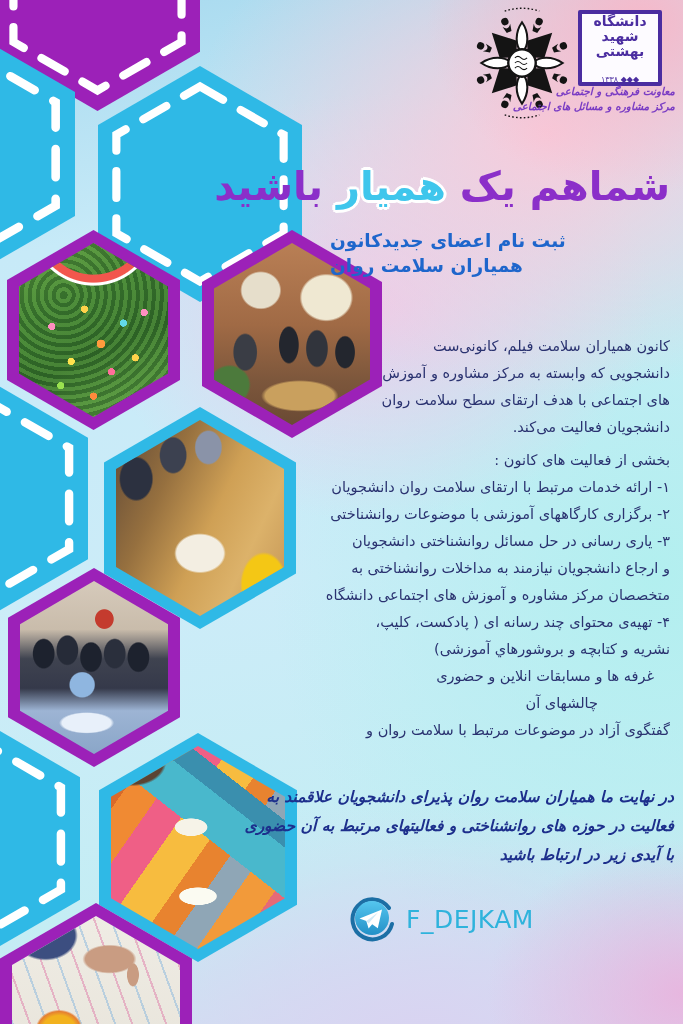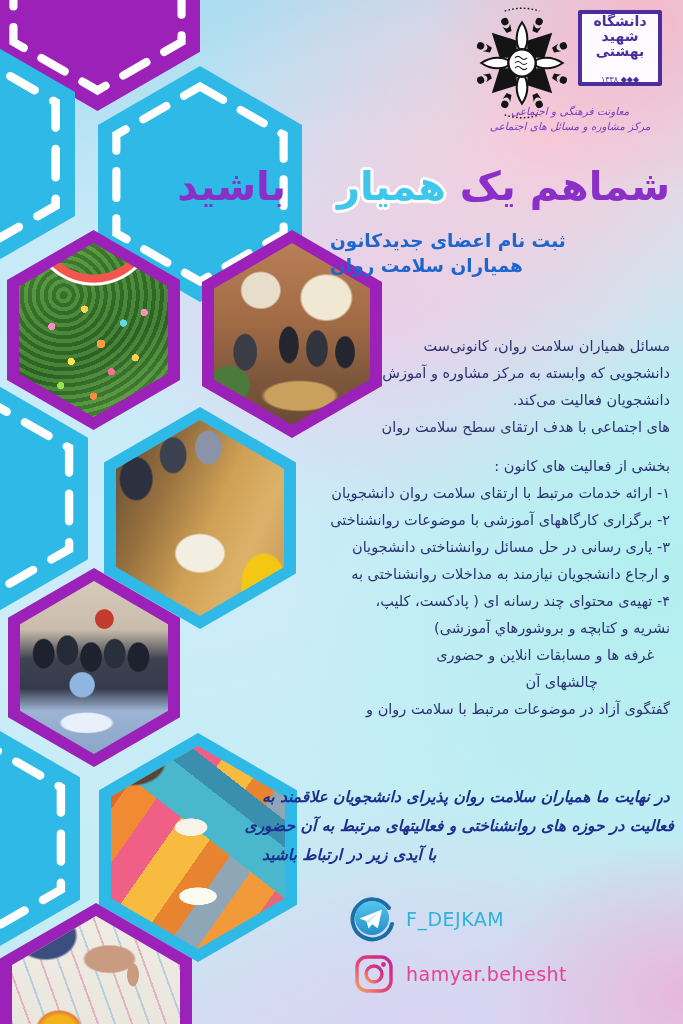--- a/index.html
+++ b/index.html
@@ -91,59 +91,58 @@
   .emblem{position:absolute;left:470px;top:6px;width:104px;height:114px;z-index:3;}
   .sbu{
     position:absolute;left:578px;top:10px;width:76px;height:68px;z-index:3;
     background:#fdfbff;border:4px solid #4b2da0;border-radius:2px;
     display:flex;flex-direction:column;align-items:center;justify-content:space-between;
     color:#4b2da0;text-align:center;
   }
   .sbu .cal{font-weight:bold;font-size:14px;line-height:15px;letter-spacing:-1px;}
   .sbu .yr{font-size:8px;margin-top:16px;letter-spacing:1px;}
   .hdr-cap{
-    position:absolute;right:8px;top:104px;width:210px;z-index:3;
-    text-align:center;color:#7a3cc4;font-size:10.5px;font-weight:normal;line-height:15px;
+    position:absolute;right:8px;top:84px;width:210px;z-index:3;
+    color:#7a3cc4;font-size:10.5px;font-weight:bold;line-height:15px;
     font-style:italic;
   }
   
   .title{
     position:absolute;left:330px;top:158px;width:340px;z-index:3;
     direction:rtl;text-align:center;font-size:40px;font-weight:bold;
     color:#8b2fc9;letter-spacing:-1px;white-space:nowrap;line-height:56px;
   }
   .title .hl{
     color:#3fc6ec;
     text-shadow:-2px -2px 0 #fff,2px -2px 0 #fff,-2px 2px 0 #fff,2px 2px 0 #fff,-3px 0 0 #fff,3px 0 0 #fff,0 -3px 0 #fff,0 3px 0 #fff;
-    margin-left:37px;
   }
   .subtitle{
     position:absolute;left:330px;top:228px;width:330px;z-index:3;
     direction:rtl;text-align:left;color:#1e66cc;font-weight:bold;
     font-size:18.5px;line-height:25px;
   }
   
   .bodytext{
     position:absolute;left:352px;top:333px;width:318px;z-index:3;
     direction:rtl;text-align:right;color:#2a3270;font-size:14.5px;line-height:27px;
   }
   .bodytext .ln{white-space:nowrap;}
-  .bodytext .sect{margin-top:12px;}
+  .bodytext .sect{margin-top:6px;}
   .bodytext .ind1{padding-left:0;padding-right:16px;}
   .bodytext .ind2{padding-right:72px;}
   .bodytext .ind3{padding-right:38px;}
   .closing{
     position:absolute;left:262px;top:783px;width:412px;z-index:3;
-    direction:rtl;text-align:left;color:#1d2f8c;font-size:15.5px;line-height:29px;
+    direction:rtl;text-align:right;color:#1d2f8c;font-size:15.5px;line-height:29px;
     font-weight:bold;font-style:italic;
   }
   .closing .ln{white-space:nowrap;}
   
   .contact{position:absolute;z-index:3;display:flex;align-items:center;gap:10px;}
-  .contact .handle{font-size:19px;letter-spacing:.5px;}
+  .contact .handle{font-size:25px;letter-spacing:.5px;}
   .tg-row{left:348px;top:895px;}
   .tg-row .handle{color:#2fb3dc;}
   .ig-row{left:352px;top:952px;}
   .ig-row .handle{color:#e8428f;}
 </style>
 </head>
 <body>
 
 <div class="poster">
 
@@ -258,29 +257,30 @@
   </div>
 
   <div class="title" dir="rtl"><span>شماهم یک </span><span class="hl">همیار</span><span> باشید</span></div>
 
   <div class="subtitle">
     <div>ثبت نام اعضای جدیدکانون</div>
     <div>همیاران سلامت روان</div>
   </div>
 
   <div class="bodytext">
-    <div class="ln">مسائل همیاران سلامت روان، کانونی‌ست</div>
+    <div class="ln">کانون همیاران سلامت فیلم، کانونی‌ست</div>
     <div class="ln">دانشجویی که وابسته به مرکز مشاوره و آموزش</div>
+    <div class="ln">های اجتماعی با هدف ارتقای سطح سلامت روان</div>
     <div class="ln">دانشجویان فعالیت می‌کند.</div>
-    <div class="ln">های اجتماعی با هدف ارتقای سطح سلامت روان</div>
     <div class="ln sect">بخشی از فعالیت های کانون :</div>
     <div class="ln">۱- ارائه خدمات مرتبط با ارتقای سلامت روان دانشجویان</div>
     <div class="ln">۲- برگزاری کارگاههای آموزشی با موضوعات روانشناختی</div>
     <div class="ln">۳- یاری رسانی در حل مسائل روانشناختی دانشجویان</div>
     <div class="ln">و ارجاع دانشجویان نیازمند به مداخلات روانشناختی به</div>
+    <div class="ln">متخصصان مرکز مشاوره و آموزش های اجتماعی دانشگاه</div>
     <div class="ln">۴- تهیه‌ی محتوای چند رسانه ای ( پادکست، کلیپ،</div>
     <div class="ln">نشریه و کتابچه و بروشورهاي آموزشی)</div>
     <div class="ln ind1">غرفه ها و مسابقات انلاین و حضوری</div>
     <div class="ln ind2">چالشهای آن</div>
     <div class="ln">گفتگوی آزاد در موضوعات مرتبط با سلامت روان و</div>
   </div>
 
   <div class="closing">
     <div class="ln">در نهایت ما همیاران سلامت روان پذیرای دانشجویان علاقمند به</div>
     <div class="ln">فعالیت در حوزه های روانشناختی و فعالیتهای مرتبط به آن حضوری</div>
@@ -296,30 +296,14 @@
         </linearGradient>
       </defs>
       <path d="M41 13 A 20 20 0 1 0 44 29" fill="none" stroke="#1c6fa5" stroke-width="4" stroke-linecap="round"></path>
       <circle cx="24" cy="23" r="17" fill="url(#tg)"></circle>
       <path d="M34 14.5 L11.5 23.5 l6.8 2.6 2.3 7.4 3.6 -4.2 5.6 4 z" fill="#ffffff"></path>
       <path d="M18.3 26.1 L30 17.5 20.6 28.5 Z" fill="#cfe9f7"></path>
     </svg>
     <span class="handle">F_DEJKAM</span>
   </div>
 
-  <div class="contact ig-row">
-    <svg width="44" height="44" viewBox="0 0 44 44">
-      <defs>
-        <linearGradient id="ig" x1="0" y1="1" x2="1" y2="0">
-          <stop offset="0" stop-color="#f3a55b"></stop>
-            <stop offset="0.4" stop-color="#e8467c"></stop>
-          <stop offset="0.75" stop-color="#d62e7e"></stop>
-            <stop offset="1" stop-color="#b5309b"></stop>
-        </linearGradient>
-      </defs>
-      <rect x="5" y="5" width="34" height="34" rx="10" fill="none" stroke="url(#ig)" stroke-width="3.4"></rect>
-      <circle cx="22" cy="22" r="8" fill="none" stroke="url(#ig)" stroke-width="3.4"></circle>
-      <circle cx="31.5" cy="12.5" r="2.4" fill="#d62e7e"></circle>
-    </svg>
-    <span class="handle">hamyar.behesht</span>
-  </div>
 
 </div>
 
 </body></html>

